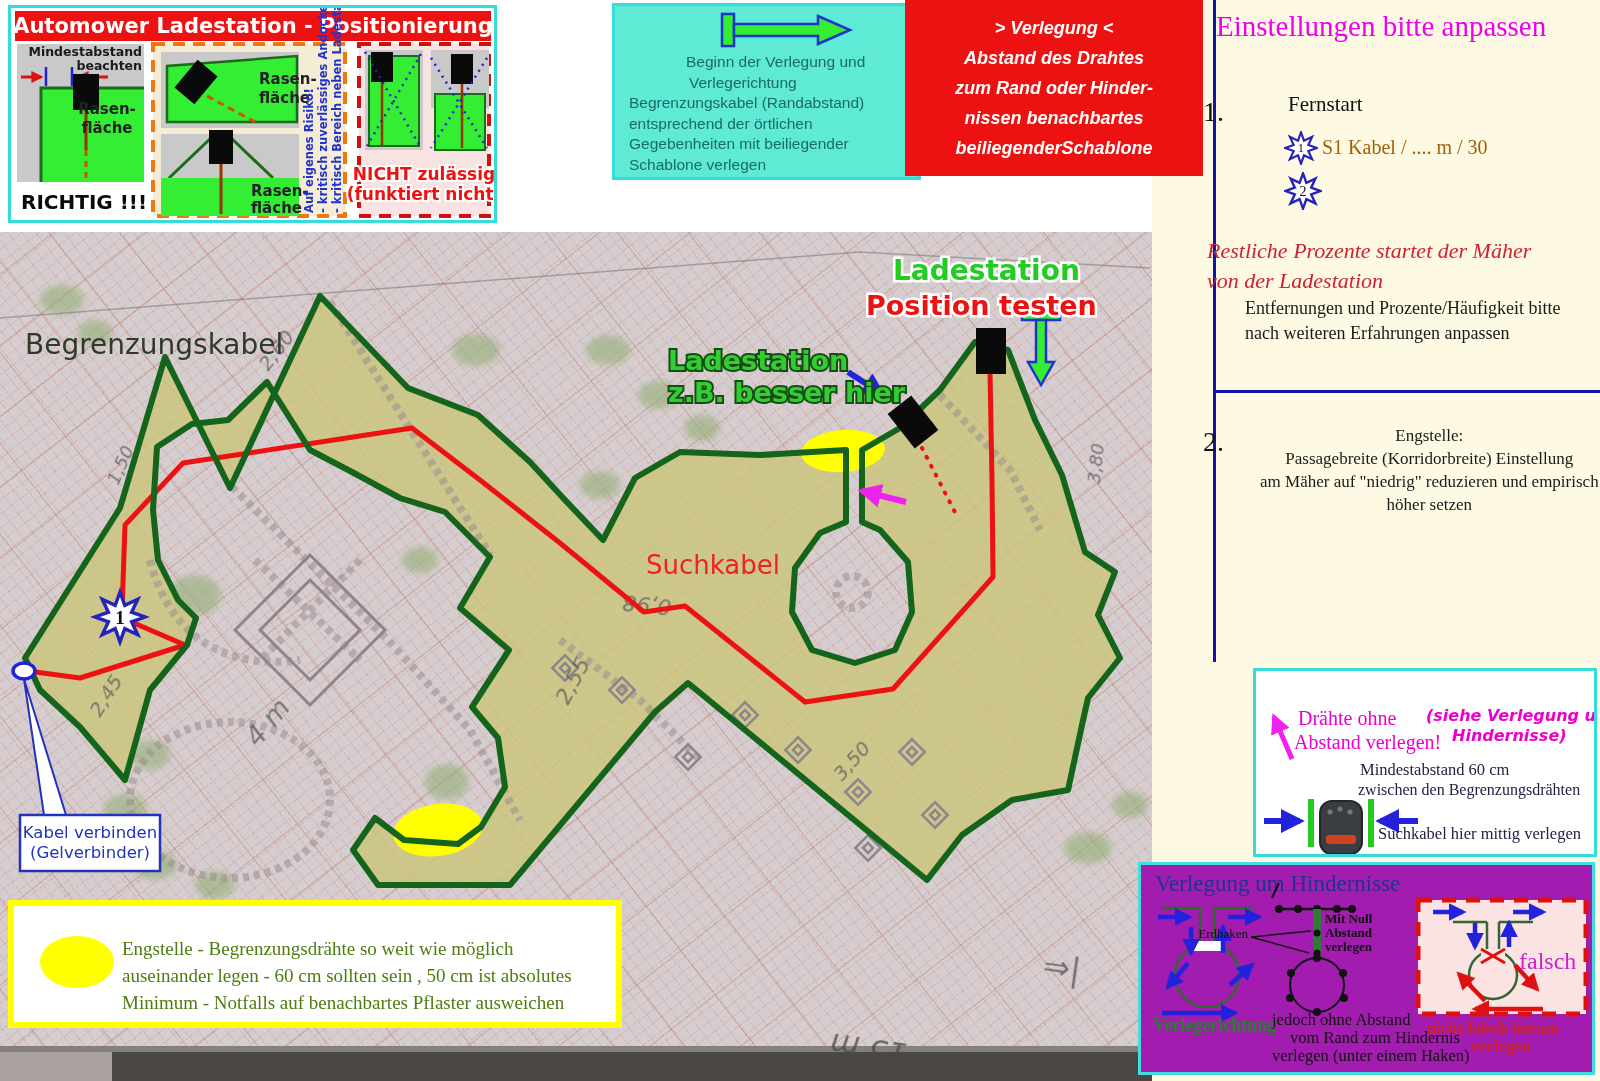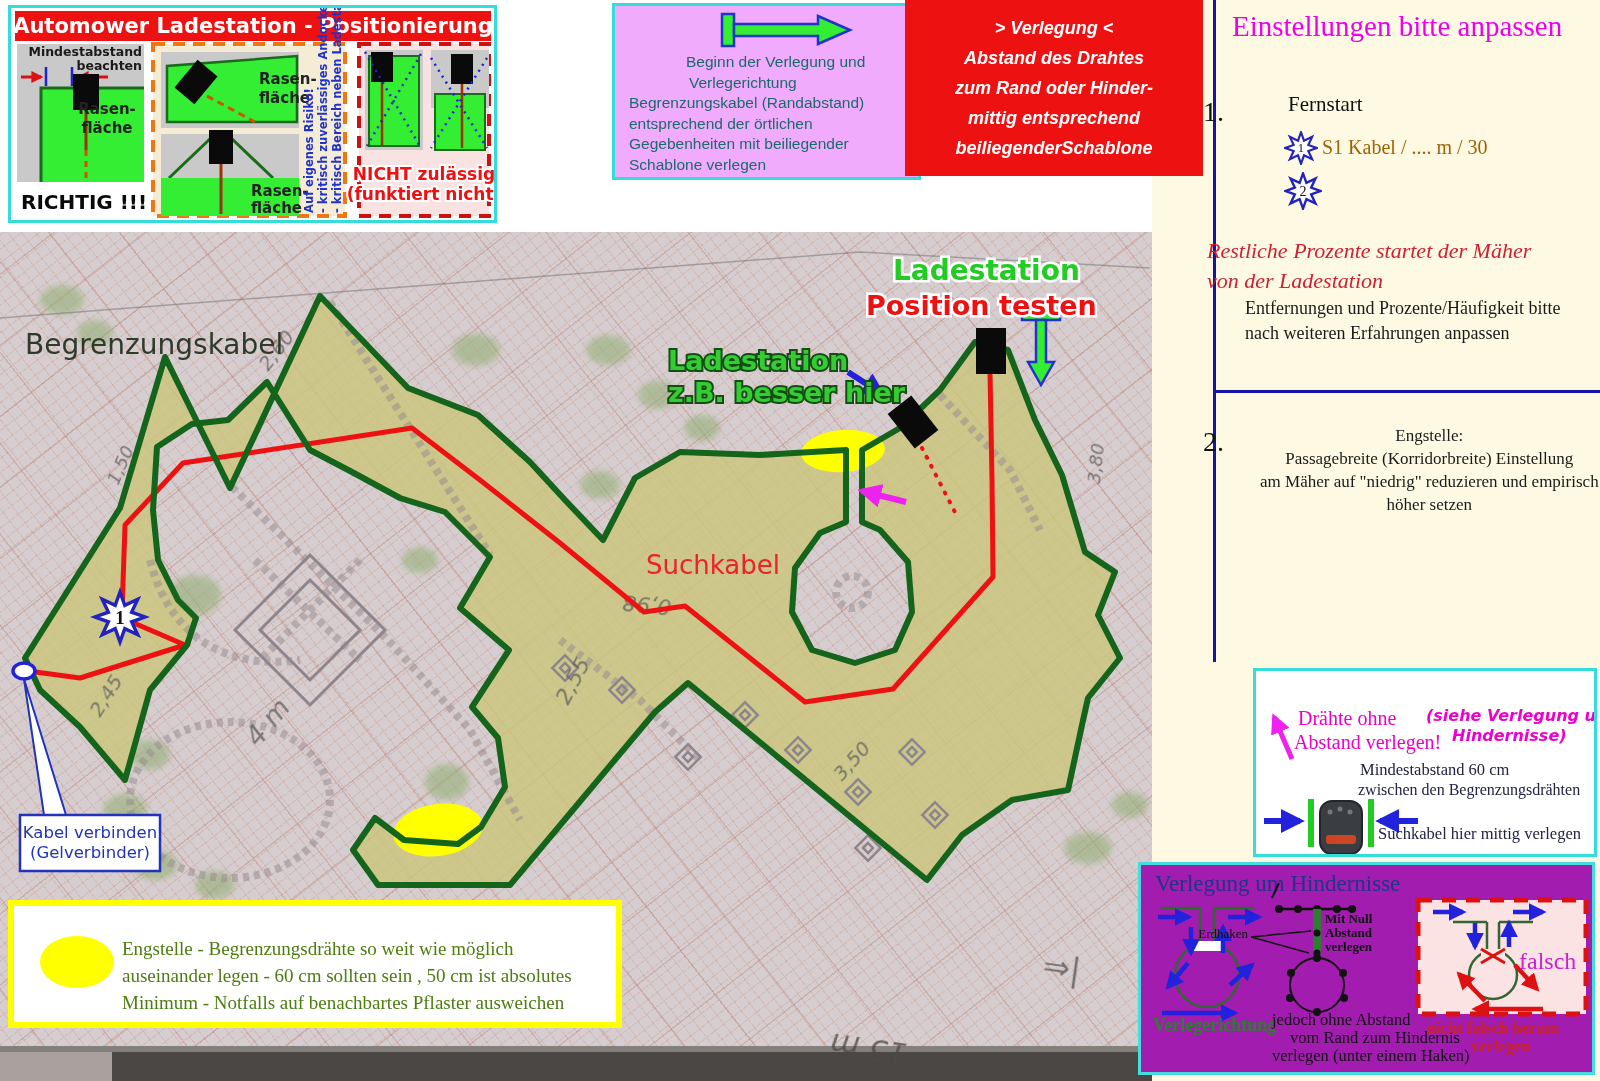--- a/index.html
+++ b/index.html
@@ -17,26 +17,26 @@
       repeating-linear-gradient(52deg, rgba(196,120,92,.20) 0 1px, transparent 1px 11px),
       repeating-linear-gradient(-38deg, rgba(196,120,92,.20) 0 1px, transparent 1px 11px),
       repeating-linear-gradient(52deg, rgba(176,96,76,.25) 0 1.5px, transparent 1.5px 56px),
       repeating-linear-gradient(-38deg, rgba(176,96,76,.25) 0 1.5px, transparent 1.5px 56px);}
   #cream{left:1152px;top:0;width:448px;height:1081px;background:#fdf9e3;}
   .vline{left:1213px;top:0;width:3px;height:662px;background:#1414a8;}
   .hline{left:1213px;top:390px;width:387px;height:3px;background:#1414a8;}
 
   
   #tlbox{left:8px;top:5px;width:489px;height:218px;border:3px solid #35dcdc;background:#fff;box-sizing:border-box;}
-  #startbox{left:612px;top:3px;width:309px;height:177px;border:3px solid #35dcdc;background:#f0abfc;box-sizing:border-box;}
+  #startbox{left:612px;top:3px;width:309px;height:177px;border:3px solid #35dcdc;background:#5eead4;box-sizing:border-box;}
   #redbox{left:905px;top:0;width:298px;height:176px;background:#ee1111;color:#fff;}
   #redbox .ln{text-align:center;font-style:italic;font-weight:600;font-size:18px;line-height:30px;}
   #startbox .txt{position:absolute;left:14px;top:46px;color:#1b6a6a;font-size:15.5px;line-height:20.5px;}
   #startbox .l1{padding-left:57px;} #startbox .l2{padding-left:60px;}
-  .settings-title{left:1216px;top:10px;font-size:29px;color:#ee00ee;margin-left:16px;}
+  .settings-title{left:1216px;top:10px;font-size:29px;color:#ee00ee;}
   .red-note{left:1207px;top:236px;font-size:22px;line-height:30px;color:#cc2233;font-style:italic;}
   .blk-note{left:1245px;top:296px;font-size:18px;line-height:25px;color:#1a1a1a;}
   .item-num{font-size:28px;color:#111;}
   .eng-lines{left:1260px;top:424px;font-size:17px;line-height:23px;color:#1a1a1a;text-align:center;}
 
   
   #wiresbox{left:1253px;top:668px;width:344px;height:189px;border:3px solid #35dcdc;background:#fff;box-sizing:border-box;}
   #obstbox{left:1138px;top:862px;width:457px;height:213px;border:3px solid #44dddd;background:#a21caf;box-sizing:border-box;}
 
   
@@ -285,21 +285,21 @@
       <div class="nowrap">entsprechend der örtlichen</div>
       <div class="nowrap">Gegebenheiten mit beiliegender</div>
       <div class="nowrap">Schablone verlegen</div>
     </div>
   </div>
 
   <div id="redbox" class="abs" style="padding-top:13px;box-sizing:border-box;">
     <div class="ln">&gt; Verlegung &lt;</div>
     <div class="ln">Abstand des Drahtes</div>
     <div class="ln">zum Rand oder Hinder-</div>
-    <div class="ln">mittig entsprechend</div>
+    <div class="ln">nissen benachbartes</div>
     <div class="ln">beiliegenderSchablone</div>
   </div>
 
   <div class="abs ser settings-title nowrap">Einstellungen bitte anpassen</div>
   <div class="abs ser item-num" style="left:1203px;top:96px">1.</div>
   <div class="abs ser nowrap" style="left:1288px;top:92px;font-size:21px;color:#111">Fernstart</div>
   <svg class="abs" style="left:1284px;top:131px" width="34" height="34" viewBox="-27 -27 54 54">
     <use href="#star8p"></use>
       <text y="7" text-anchor="middle" font-size="20" class="ser" fill="#111">1</text>
   </svg>

